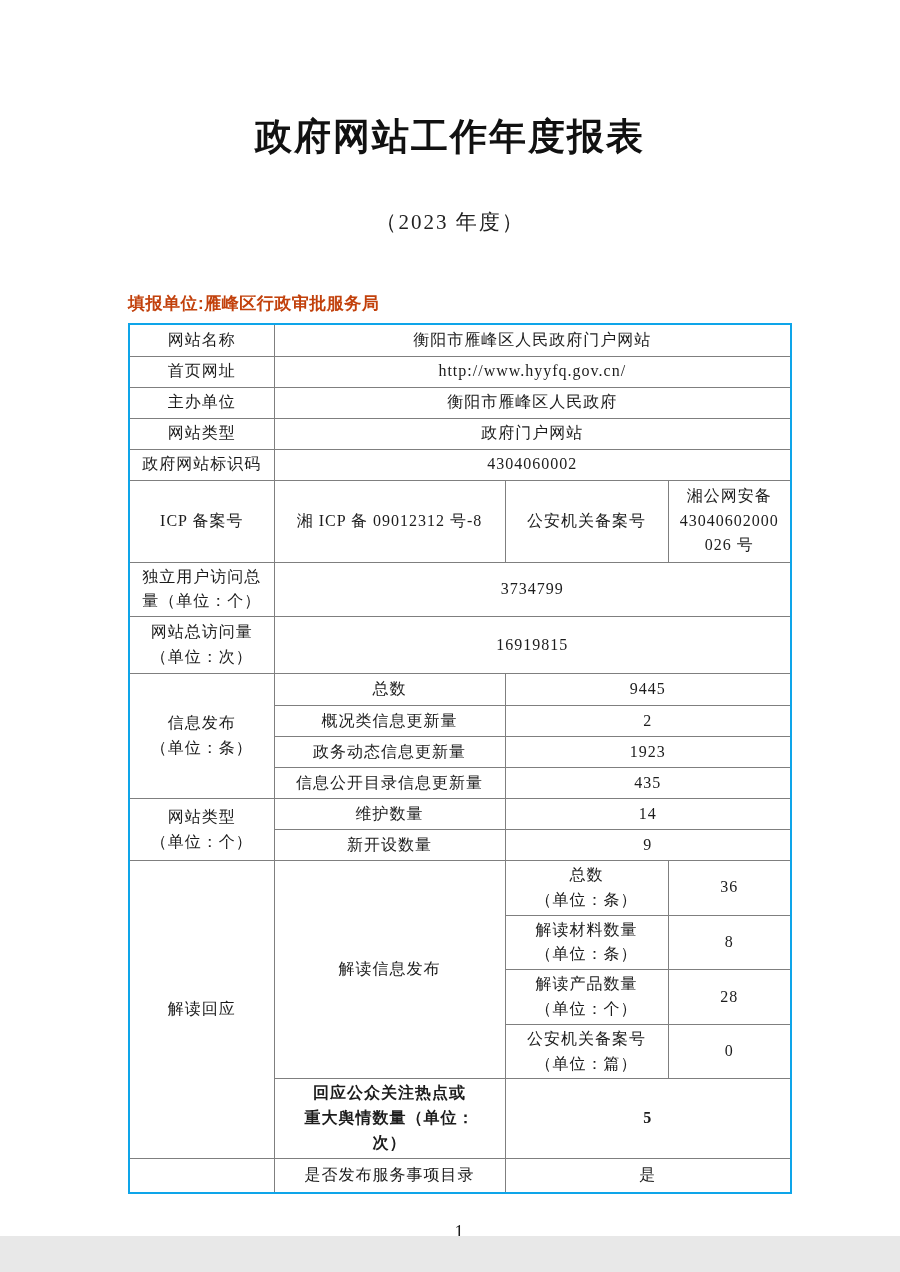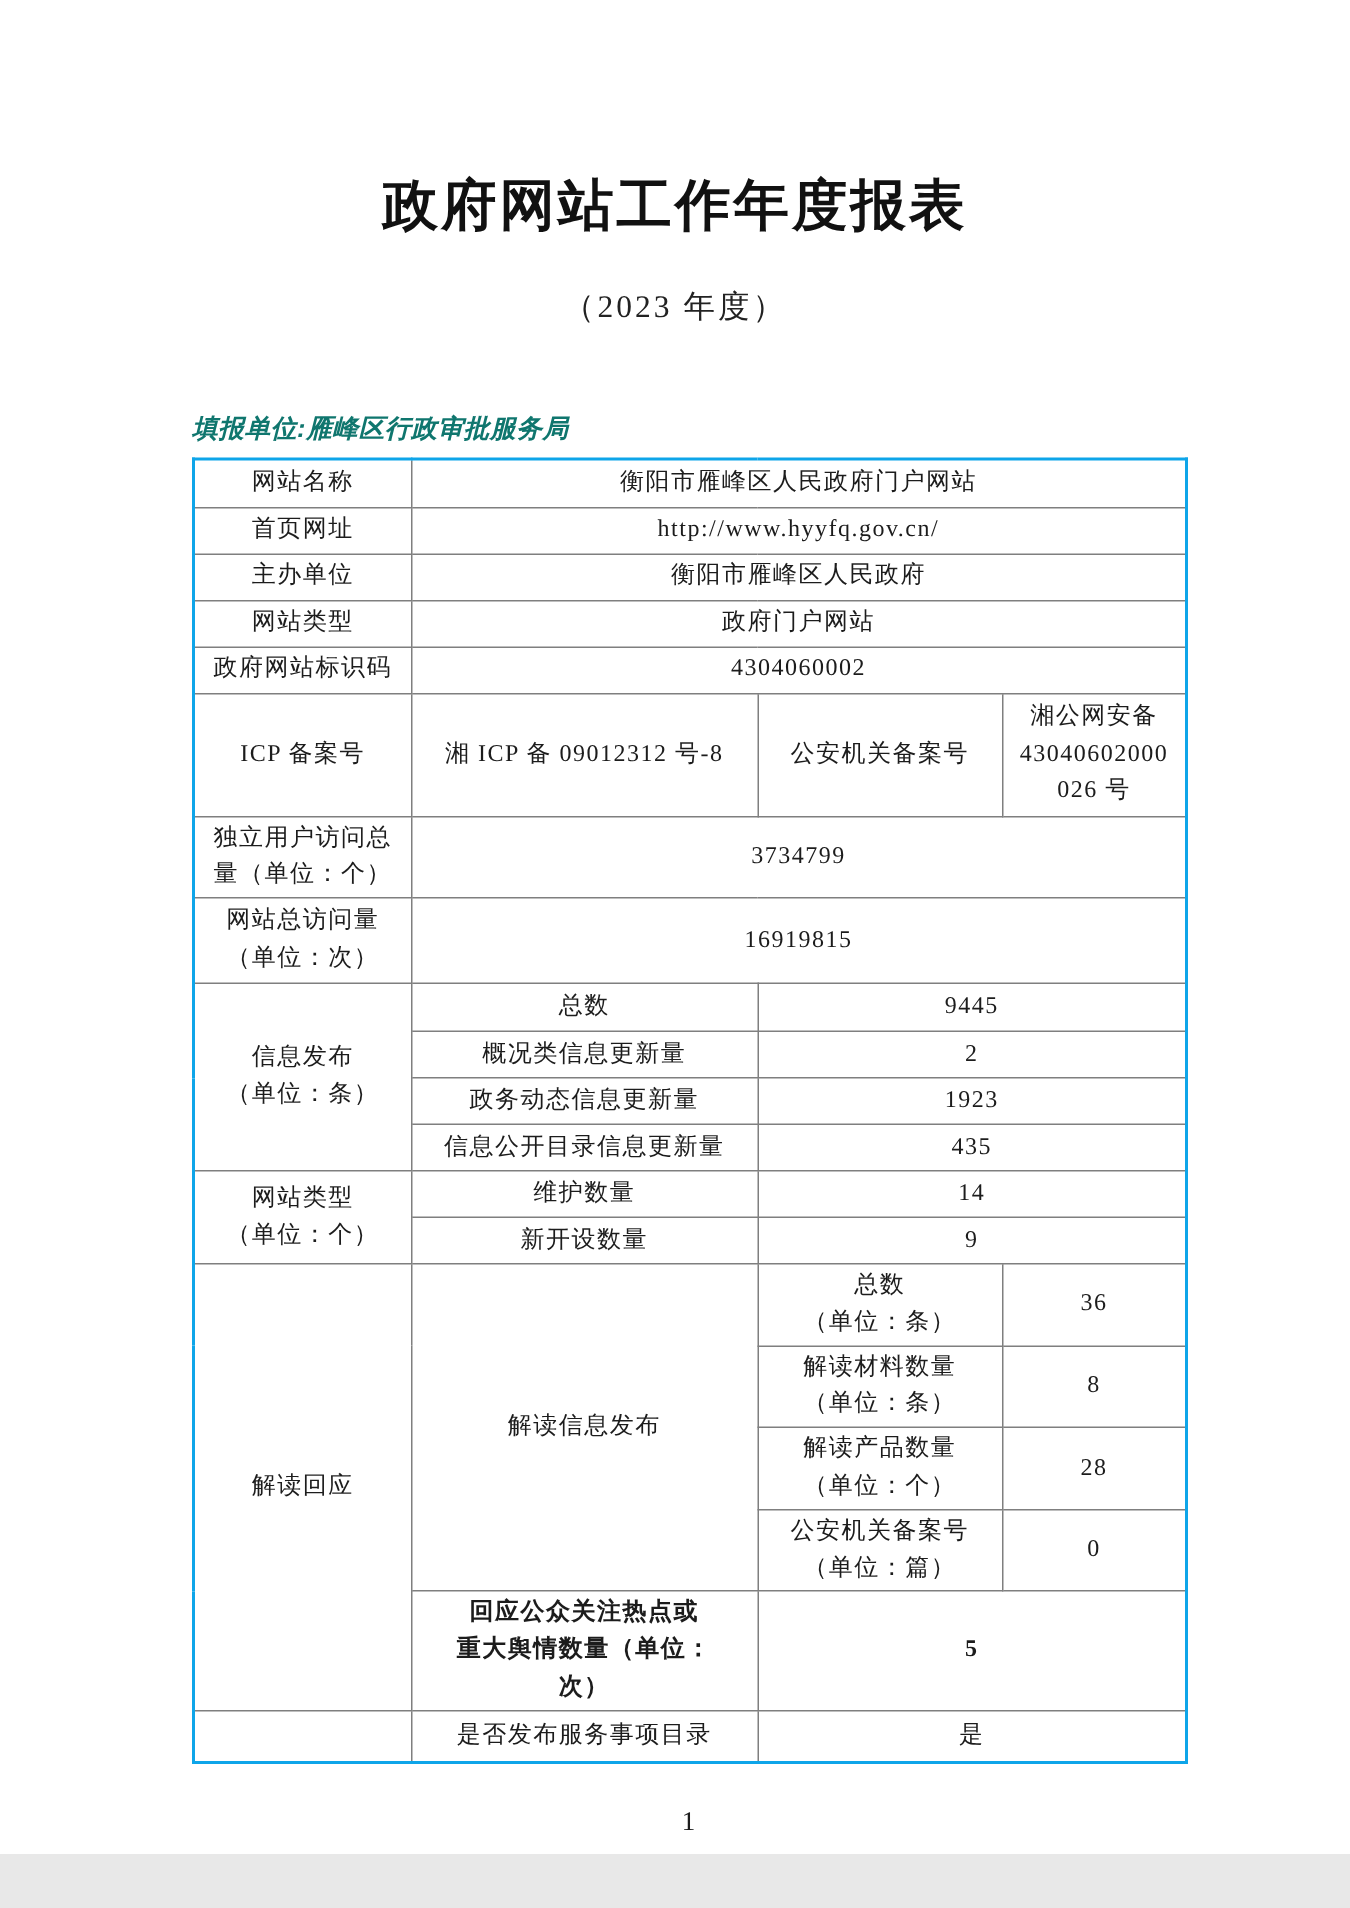--- a/index.html
+++ b/index.html
@@ -15,34 +15,33 @@
   .doc-title {
     margin-top: 112px;
     text-align: center;
     font-family: "Liberation Sans", "DejaVu Sans", sans-serif;
     font-weight: bold;
     font-size: 37px;
     letter-spacing: 2px;
     color: #111111;
   }
   .doc-subtitle {
-    margin-top: 28px;
+    margin-top: 46px;
     text-align: center;
     font-size: 21px;
     letter-spacing: 2px;
     color: #222222;
   }
   .reporting-unit {
     margin: 56px 0 8px 128px;
     font-family: "Liberation Sans", "DejaVu Sans", sans-serif;
     font-weight: bold;
     font-size: 17px;
     letter-spacing: 0.5px;
-    color: #0f766e;
-    font-style: italic;
+    color: #c2410c;
   }
   table.report {
     margin-left: 128px;
     width: 662px;
     border-collapse: collapse;
     border: 2px solid #0ea5e9;
     table-layout: fixed;
   }
   table.report td {
     border: 1px solid #7f7f7f;

